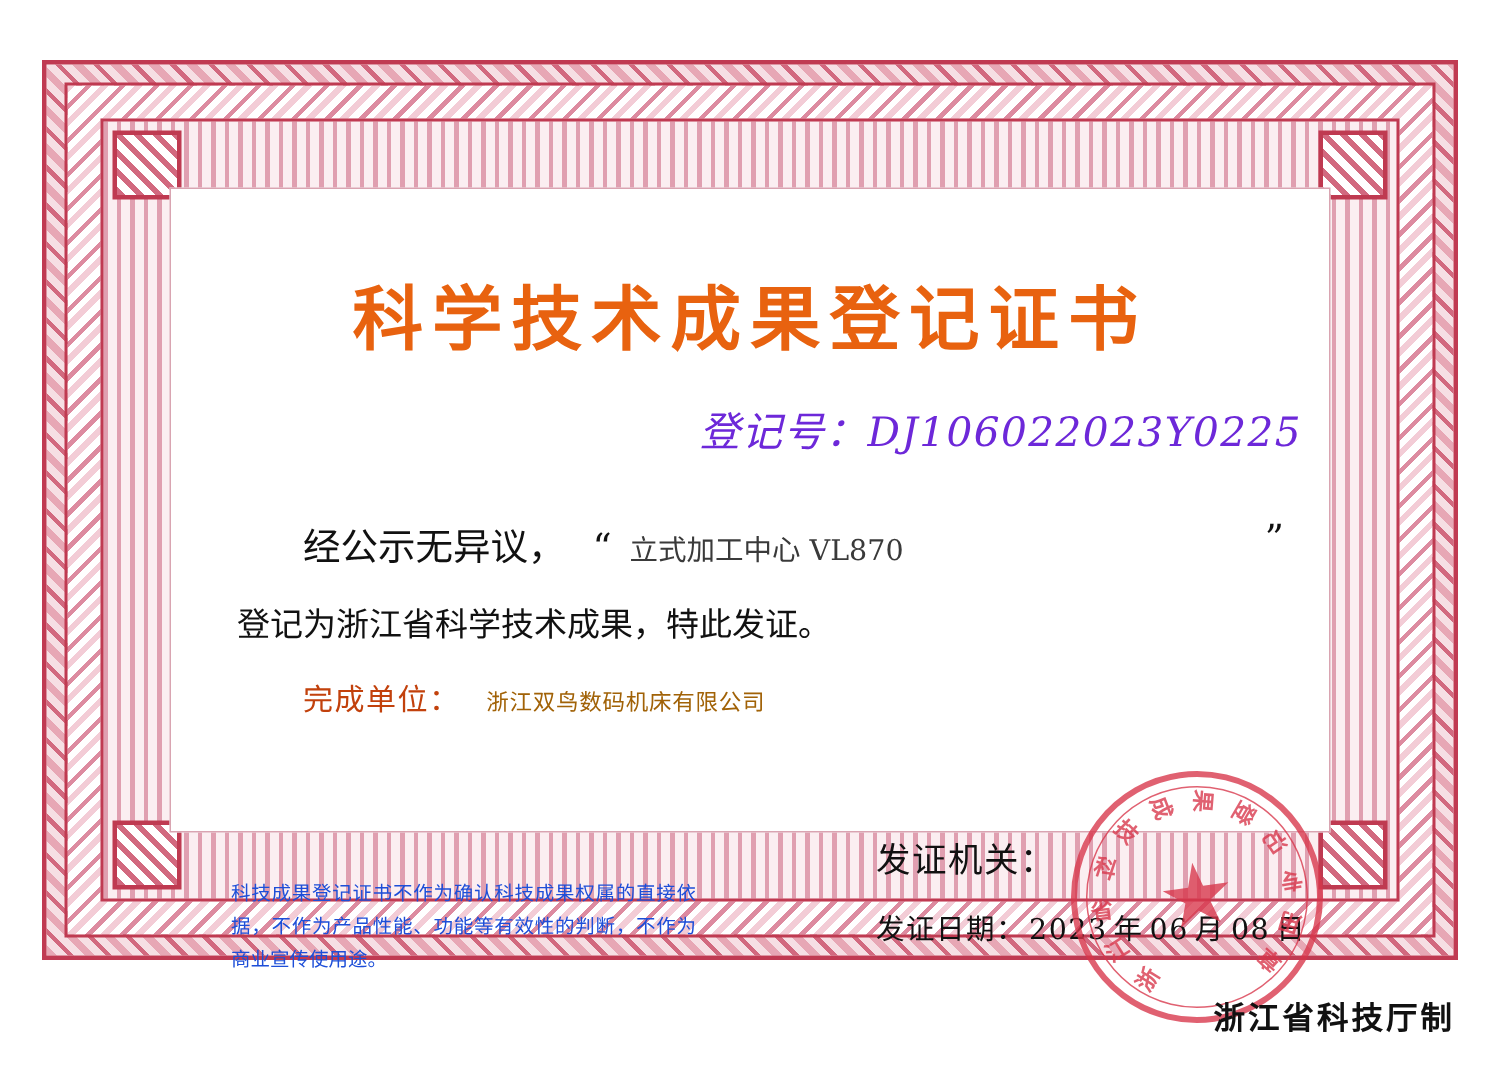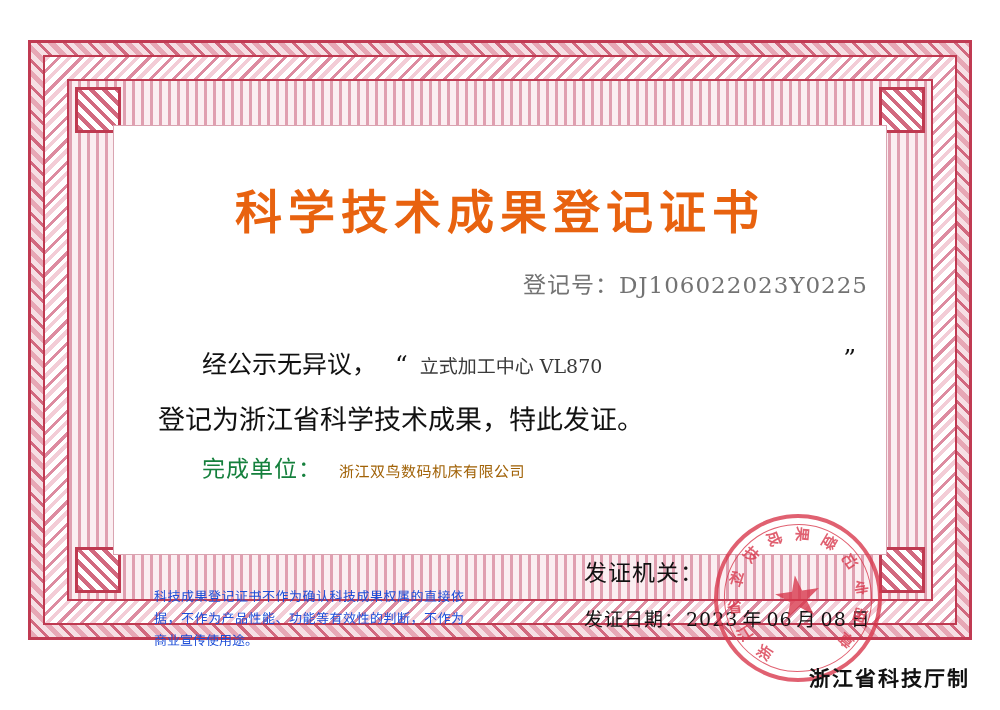--- a/index.html
+++ b/index.html
@@ -122,24 +122,25 @@
     letter-spacing: 6px;
     color: #e8620f;
     white-space: nowrap;
   }
 
   .reg-no {
     position: absolute;
     top: 140px;
     right: 18px;
     font-family: "DejaVu Serif", "Liberation Serif", serif;
-    font-size: 23px;
-    color: #737373;
+    font-size: 27px;
+    color: #6d28d9;
     letter-spacing: 1px;
     white-space: nowrap;
+    font-style: italic;
   }
 
   .line-1 {
     position: absolute;
     top: 218px;
     left: 88px;
     right: 20px;
     font-family: "DejaVu Serif", "Liberation Serif", serif;
     font-size: 25px;
     color: #111111;
@@ -158,34 +159,34 @@
     top: 0;
     font-size: 25px;
     color: #111;
   }
 
   .line-2 {
     position: absolute;
     top: 272px;
     left: 44px;
     font-family: "DejaVu Serif", "Liberation Serif", serif;
-    font-size: 27px;
+    font-size: 22px;
     color: #111111;
     white-space: nowrap;
   }
 
   .field-row {
     position: absolute;
     left: 88px;
     font-family: "DejaVu Serif", "Liberation Serif", serif;
     white-space: nowrap;
   }
   .field-row .field-label {
-    font-size: 23px;
-    color: #15803d;
+    font-size: 20px;
+    color: #c2410c;
     letter-spacing: 1px;
   }
   .field-row .field-value {
     font-size: 15px;
     color: #a16207;
     margin-left: 12px;
     letter-spacing: 0.5px;
   }
   .row-unit { top: 324px; }
   .row-people { top: 380px; }

